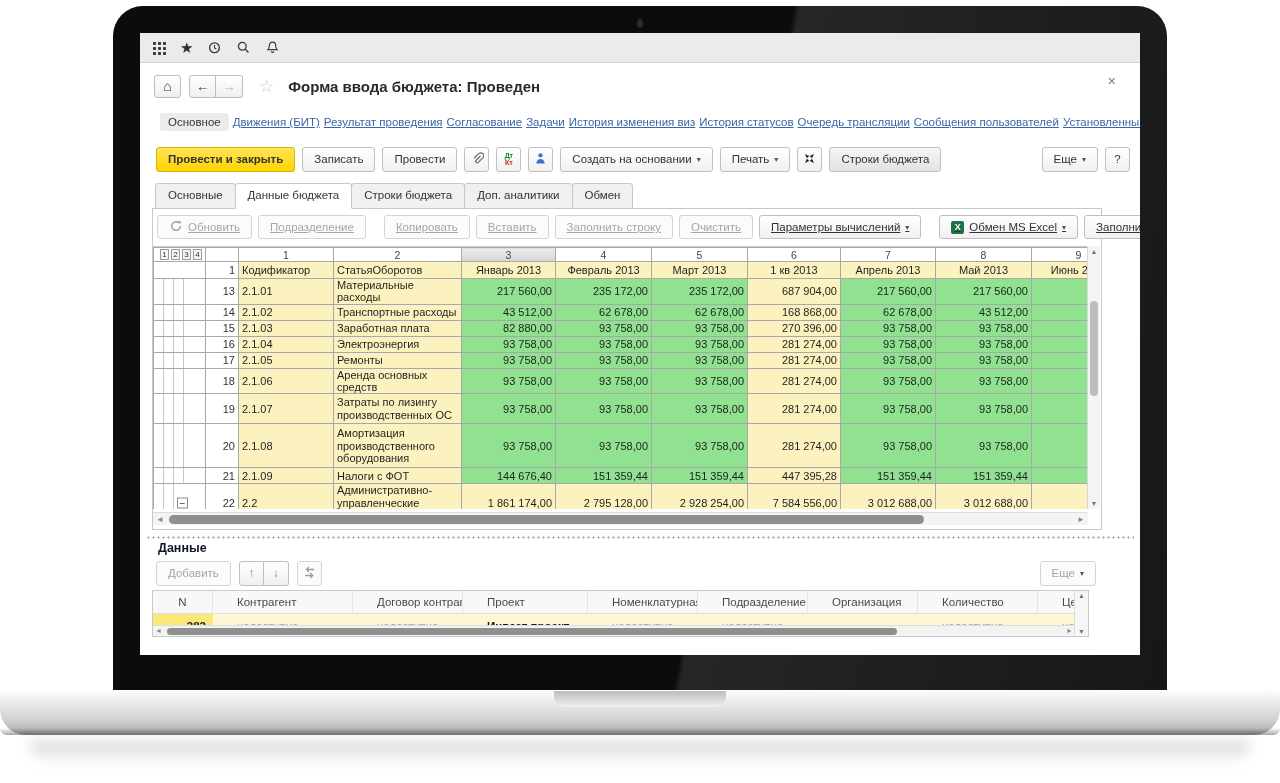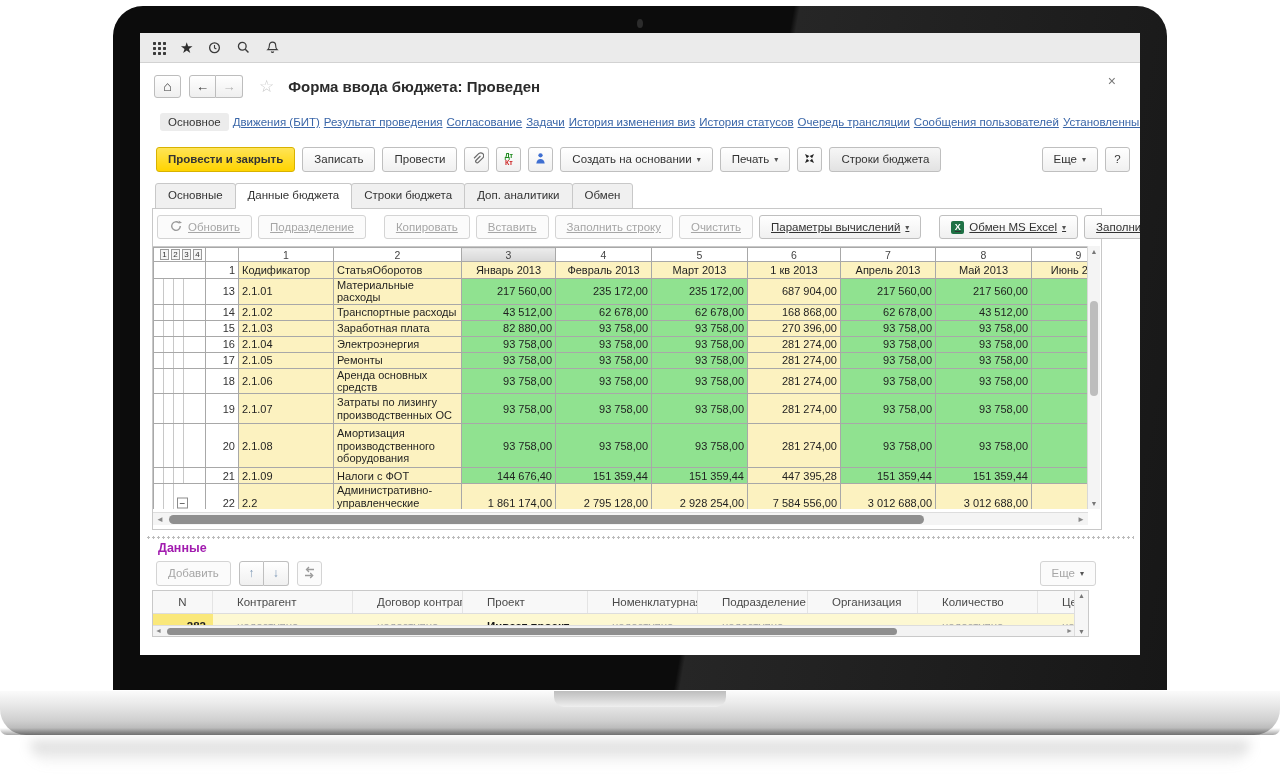--- a/index.html
+++ b/index.html
@@ -109,21 +109,21 @@
   .vscroll .arr { position:absolute; left:0; width:100%; text-align:center; font-size:7px; color:#777; }
   .vscroll .thumb { position:absolute; left:2px; right:2px; border-radius:6px; background:#bdbdbd; }
   .hscroll { position:absolute; left:0; bottom:4px; width:935px; height:13px; background:#f4f4f4; border-top:1px solid #ddd; }
   .hscroll .arr { position:absolute; top:2px; font-size:8px; color:#888; }
   .hscroll .thumb { position:absolute; top:2px; height:9px; border-radius:5px; background:#8f8f8f; }
 
   
   .splitter { position:absolute; left:6px; top:503px; width:988px; height:3px;
               background-image:radial-gradient(circle,#bbb 1px,transparent 1.2px);
               background-size:5px 3px; background-repeat:repeat-x; cursor:row-resize; }
-  .datatitle { position:absolute; left:18px; top:508px; font-size:12.5px; font-weight:700; color:#a21caf; }
+  .datatitle { position:absolute; left:18px; top:508px; font-size:12.5px; font-weight:700; color:#0f172a; }
   .toolbar3 { position:absolute; left:16px; top:527px; right:44px; height:26px; display:flex; align-items:center; gap:8px; }
   .pair { display:flex; }
   .pair .btn:first-child { border-radius:3px 0 0 3px; }
   .pair .btn:last-child { border-radius:0 3px 3px 0; border-left:none; }
   .arrud { color:#7b97b5; font-size:12px; }
 
   .btable { position:absolute; left:12px; top:557px; width:937px; height:47px; border:1px solid #c9c9c9; background:#fff; overflow:hidden; }
   .bhead { display:flex; height:23px; background:#f8f8f8; border-bottom:1px solid #ddd; font-size:11.5px; color:#4a4a4a; }
   .bh { flex:none; display:flex; align-items:center; padding-left:24px; border-right:1px solid #e4e4e4;
         overflow:hidden; white-space:nowrap; }

